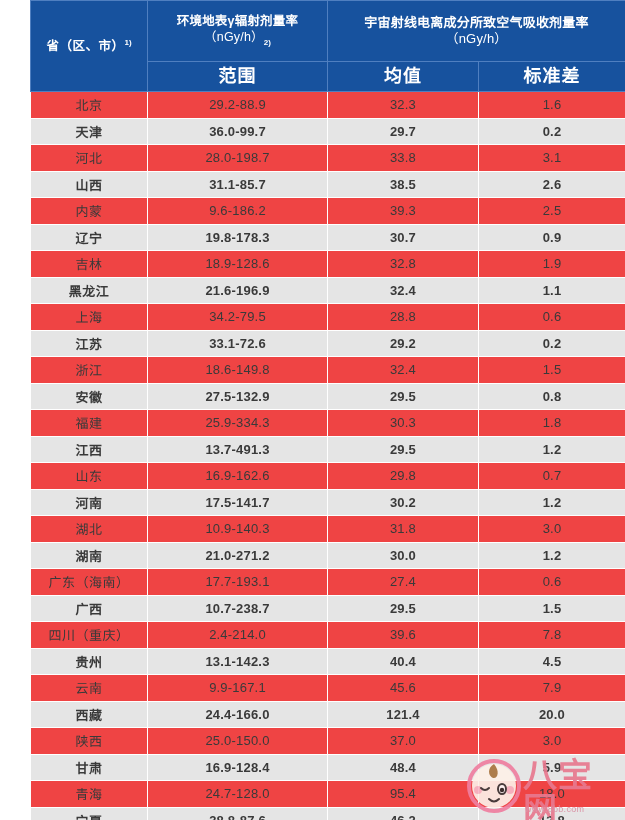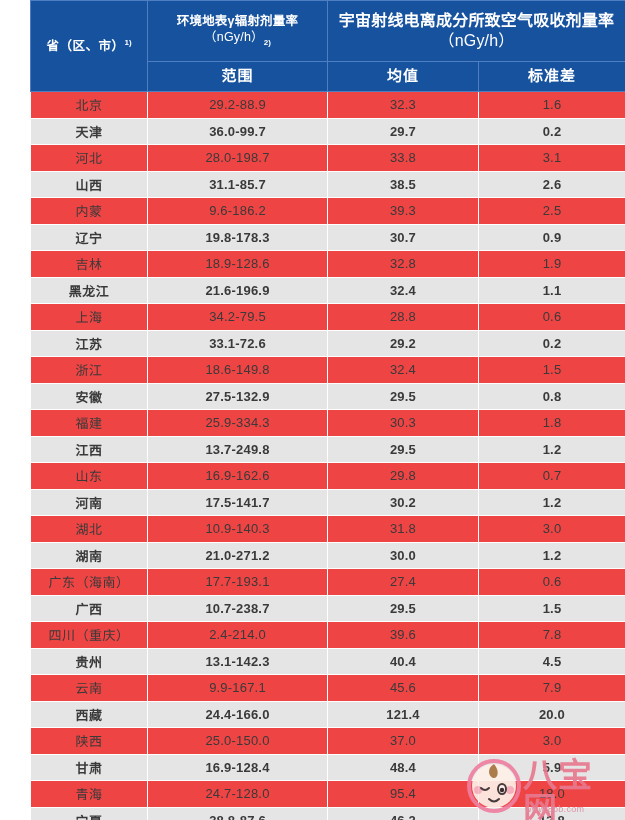--- a/index.html
+++ b/index.html
@@ -49,26 +49,26 @@
   th.h-prov {
     font-size: 12.5px;
     letter-spacing: 0.5px;
   }
   th.h-gamma {
     font-size: 12.5px;
     height: 60px;
     letter-spacing: 0.2px;
   }
   th.h-cosmic {
-    font-size: 16px;
+    font-size: 13px;
     height: 60px;
     letter-spacing: 0.2px;
   }
   th.h-sub {
-    font-size: 15px;
+    font-size: 18px;
     height: 29px;
     letter-spacing: 1px;
   }
   .hdr-line2 { display: block; }
   .sup {
     font-size: 8px;
     vertical-align: super;
     letter-spacing: 0;
   }
   .subnum {
@@ -235,21 +235,21 @@
           <td class="cell-num">0.8</td>
         </tr>
         <tr class="even">
           <td class="cell-prov">福建</td>
           <td class="cell-num">25.9-334.3</td>
           <td class="cell-num">30.3</td>
           <td class="cell-num">1.8</td>
         </tr>
         <tr class="odd">
           <td class="cell-prov">江西</td>
-          <td class="cell-num">13.7-249.8</td>
+          <td class="cell-num">13.7-491.3</td>
           <td class="cell-num">29.5</td>
           <td class="cell-num">1.2</td>
         </tr>
         <tr class="even">
           <td class="cell-prov">山东</td>
           <td class="cell-num">16.9-162.6</td>
           <td class="cell-num">29.8</td>
           <td class="cell-num">0.7</td>
         </tr>
         <tr class="odd">

